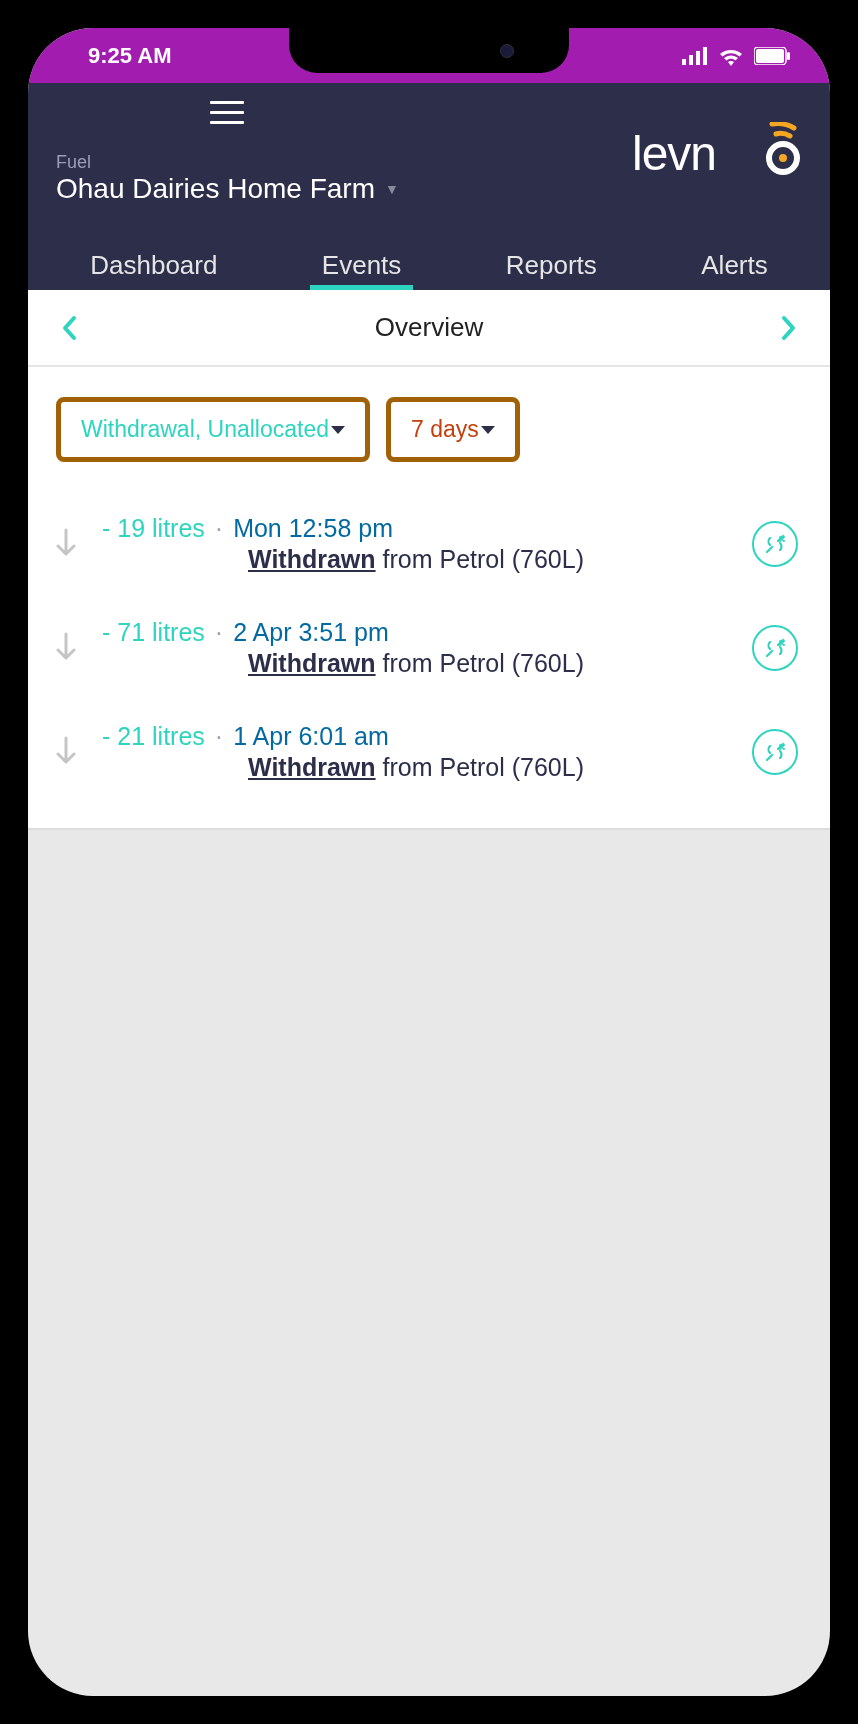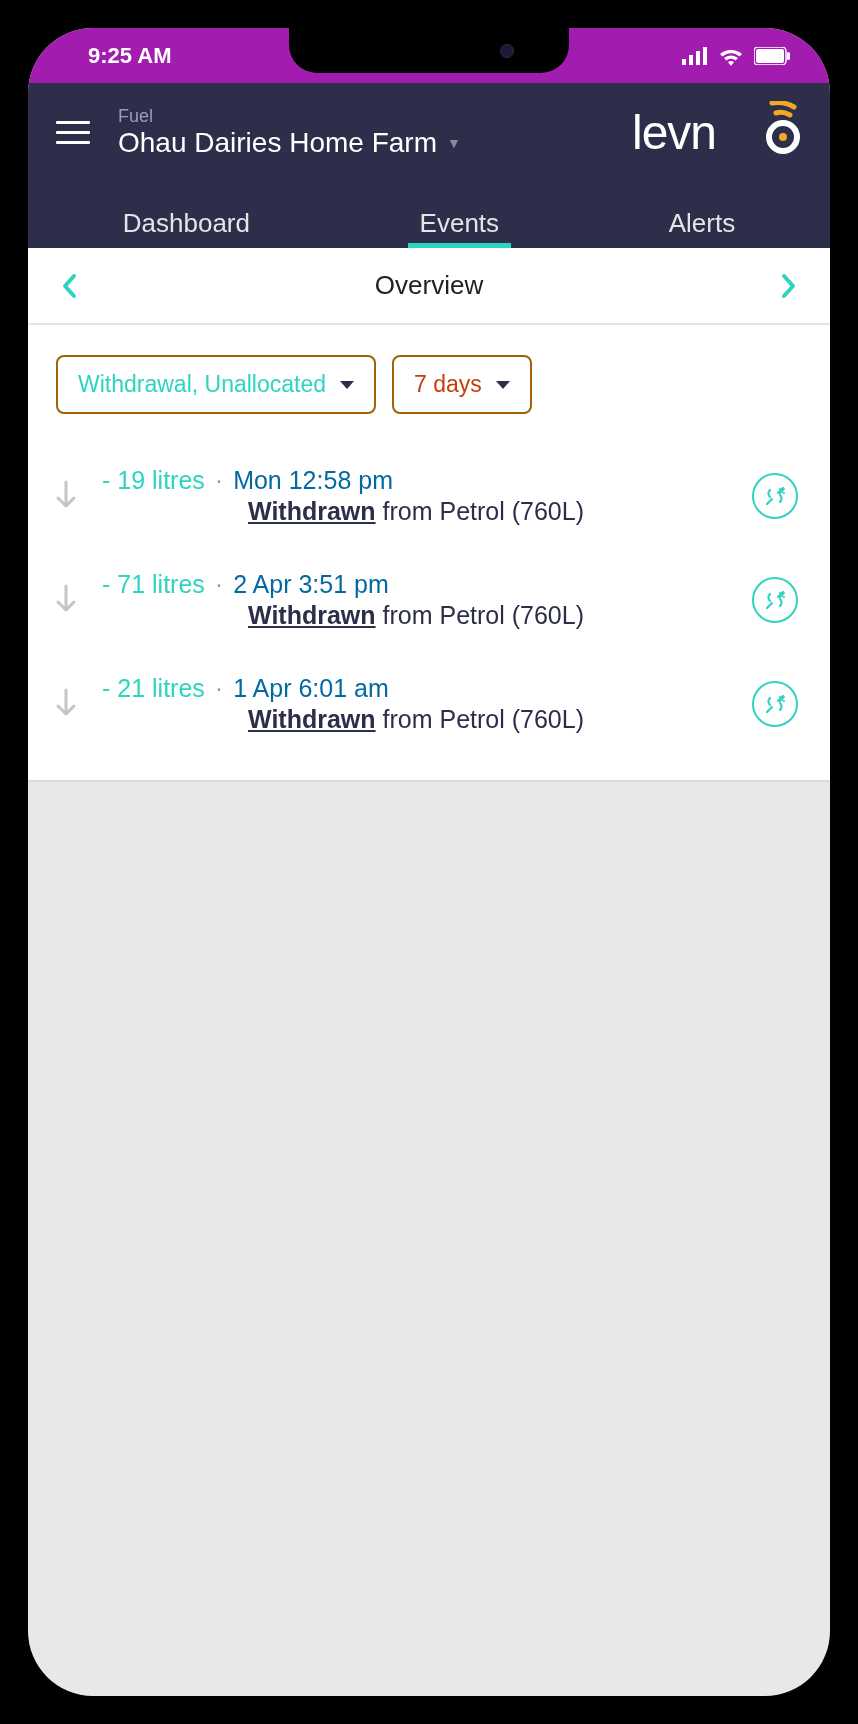--- a/index.html
+++ b/index.html
@@ -62,21 +62,21 @@
 .status-time { font-size: 22px; font-weight: 600; }
 .status-icons { display: flex; gap: 10px; align-items: center; }
 .signal-icon svg, .wifi-icon svg, .battery-icon svg { display: block; }
 .app-header {
   background: #2c2e4a;
   padding: 18px 28px 25px 28px;
   display: flex;
   align-items: center;
   justify-content: space-between;
 }
-.header-left { display: flex; align-items: center; gap: 28px; }
+.header-left { display: flex; align-items: center; gap: 28px; flex-direction: column; }
 .hamburger-icon { display: flex; flex-direction: column; gap: 7px; cursor: pointer; }
 .hamburger-icon span { width: 34px; height: 3px; background: #fff; border-radius: 1px; }
 .header-titles { display: flex; flex-direction: column; }
 .header-subtitle { color: #9b9db8; font-size: 18px; }
 .header-title-row { display: flex; align-items: center; gap: 10px; }
 .header-title { color: #fff; font-size: 28px; font-weight: 400; }
 .dropdown-caret { color: #888a9c; font-size: 14px; }
 .logo { display: flex; align-items: center; }
 .tabs {
   background: #2c2e4a;
@@ -110,26 +110,26 @@
 }
 .chevron { cursor: pointer; display: flex; }
 .overview-title { font-size: 26px; color: #222; font-weight: 500; }
 .filters {
   background: #fff;
   padding: 30px 28px 20px 28px;
   display: flex;
   gap: 16px;
 }
 .filter-pill {
-  border: 2px solid #a16207;
+  border: 5px solid #a16207;
   border-radius: 8px;
   padding: 14px 20px;
   display: flex;
   align-items: center;
-  gap: 14px;
+  gap: 2px;
   cursor: pointer;
   font-size: 23px;
 }
 .filter-teal { color: #2dd4bf; font-weight: 500; }
 .filter-dark { color: #c2410c; font-weight: 500; }
 .caret-down {
   width: 0; height: 0;
   border-left: 7px solid transparent;
   border-right: 7px solid transparent;
   border-top: 8px solid #2c2e4a;
@@ -217,20 +217,21 @@
           <text x="0" y="48" font-family="sans-serif" font-size="48" font-weight="400" fill="#fff" letter-spacing="-1">levn</text>
           <circle cx="151" cy="36" r="14" fill="none" stroke="#fff" stroke-width="6"></circle>
           <circle cx="151" cy="36" r="4" fill="#f5a623"></circle>
         </svg>
       </div>
     </div>
 
     <div class="tabs">
       <div class="tab">Dashboard</div>
       <div class="tab active">Events</div>
+      <div class="tab">Reports</div>
       <div class="tab">Alerts</div>
     </div>
 
     <div class="overview-bar">
       <div class="chevron">
         <svg width="18" height="28" viewBox="0 0 18 28">
             <path d="M14 4 L5 14 L14 24" stroke="#2dd4bf" stroke-width="4" fill="none" stroke-linecap="round" stroke-linejoin="round"></path>
           </svg>
       </div>
       <div class="overview-title">Overview</div>

